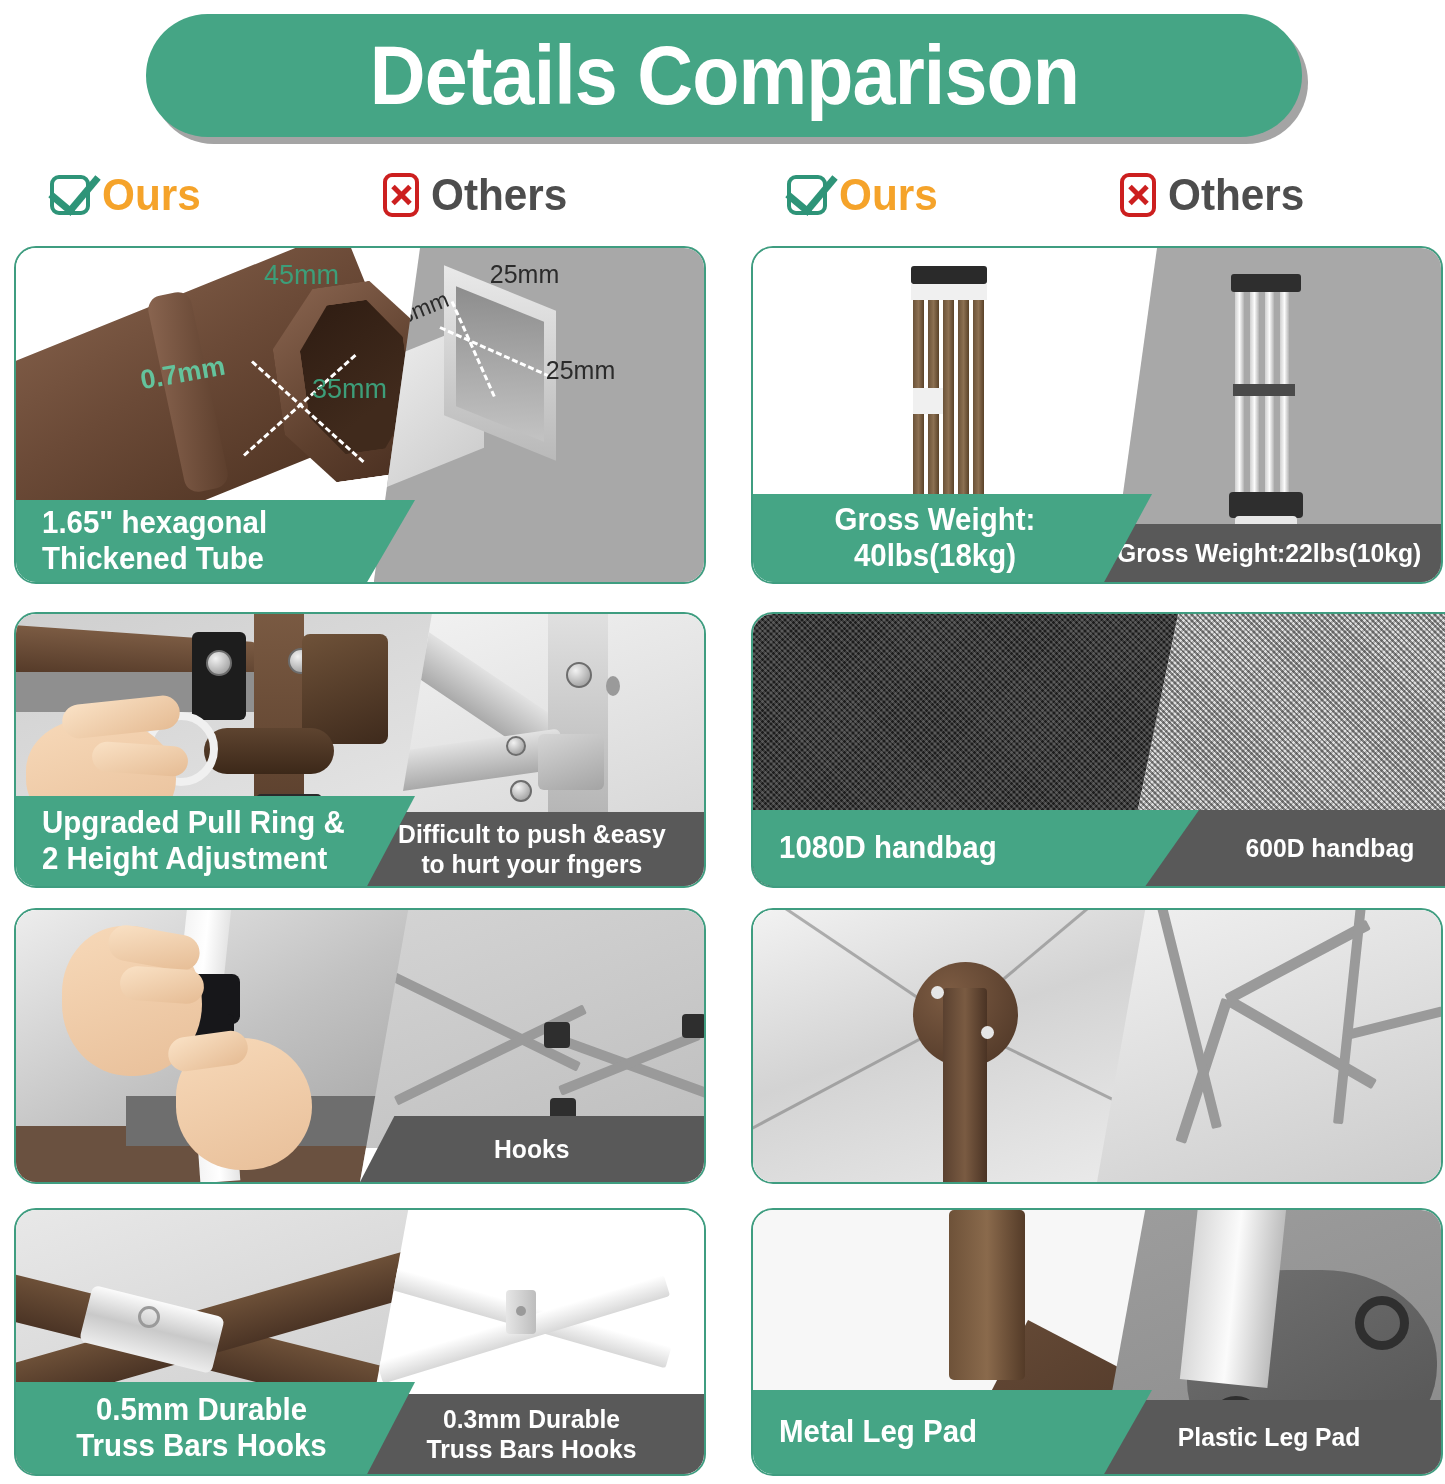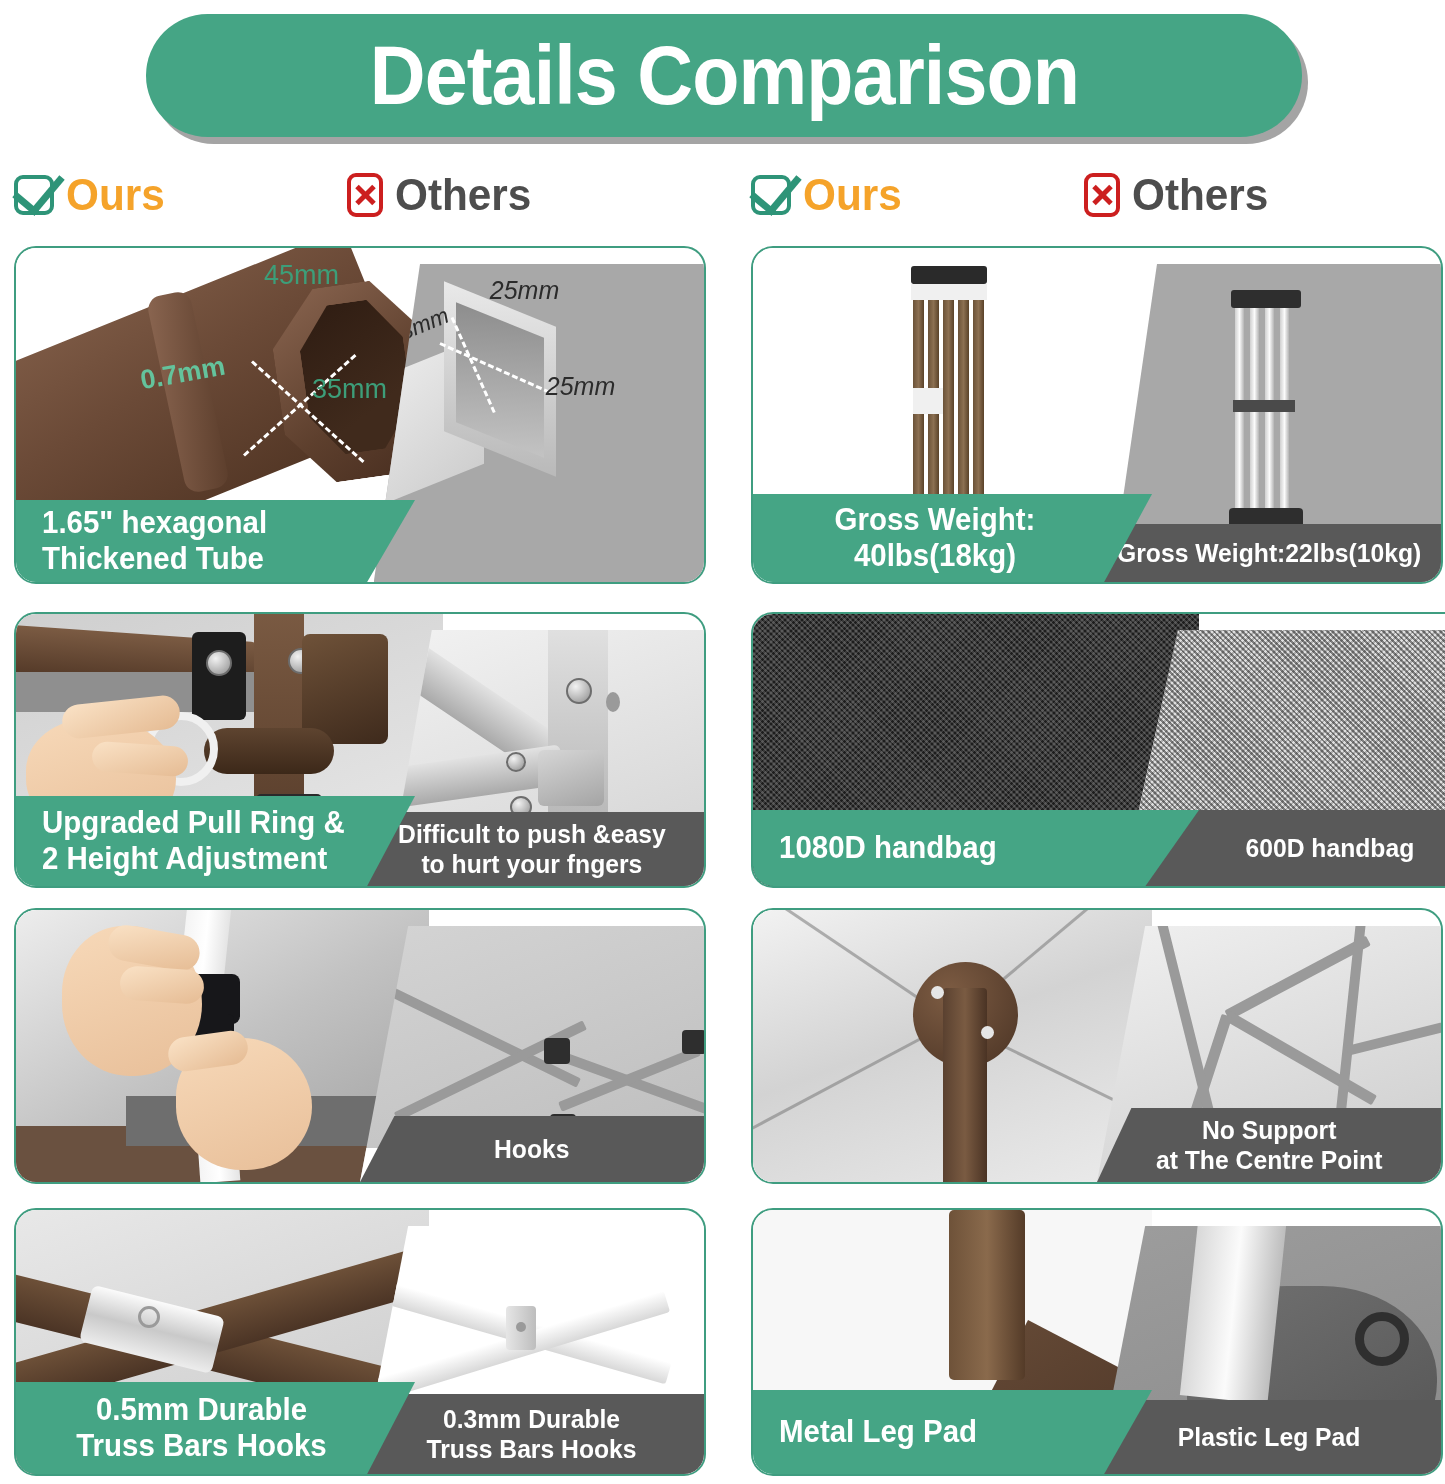--- a/index.html
+++ b/index.html
@@ -43,21 +43,21 @@
     top: 160px;
     display: flex;
     align-items: center;
   }
   .hdr-row.left  { left: 14px;  width: 692px; }
   .hdr-row.right { left: 751px; width: 692px; }
 
   .hdr-cell {
     display: flex; align-items: center; gap: 12px;
   }
-  .hdr-cell.ours   { }
+  .hdr-cell.ours   { margin-left: 36px; }
   .hdr-cell.others { margin-left: 176px; }
 
   .check-box {
     position: relative;
     width: 40px; height: 40px;
     border: 4px solid #2e9478;
     border-radius: 9px;
     flex: 0 0 auto;
   }
   .check-box::after {
@@ -114,25 +114,24 @@
   
   .media-ours {
     position: absolute;
     left: 0; top: 0; bottom: 0; width: 60%;
     background: #ffffff;
     overflow: hidden;
   }
   
   .media-others {
     position: absolute;
-    right: 0; top: 16px; bottom: 0; width: 48%;
+    right: 0; top: 0; bottom: 0; width: 48%;
     background: #a8a8a8;
     clip-path: polygon(14% 0, 100% 0, 100% 100%, 0% 100%);
     overflow: hidden;
-    font-style: italic;
   }
 
   
   .cap-ours {
     position: absolute;
     left: 0; bottom: 0;
     width: 58%;
     background: #45a585;
     color: #ffffff;
     display: flex; align-items: center;
@@ -627,24 +626,20 @@
     </div>
     <div class="media-others" style="width:50%; background:linear-gradient(160deg,#f0f0f0,#cccccc);">
       <div class="truss-line" style="left:130px; top:84px; width:160px; height:11px; transform:rotate(-28deg);"></div>
       <div class="truss-line" style="left:130px; top:84px; width:170px; height:11px; transform:rotate(30deg);"></div>
       <div class="truss-line" style="left:130px; top:84px; width:150px; height:11px; transform:rotate(108deg);"></div>
       <div class="truss-line" style="left:62px; top:-20px; width:240px; height:10px; transform:rotate(76deg);"></div>
       <div class="truss-line" style="left:264px; top:-10px; width:220px; height:10px; transform:rotate(96deg);"></div>
       <div class="truss-line" style="left:250px; top:120px; width:150px; height:10px; transform:rotate(-14deg);"></div>
     </div>
   </div>
-  <div class="cap-others" style="height:74px;">
-    <div class="cap-text-others">No Support
-at The Centre Point</div>
-  </div>
 </div>
 
 <div class="panel" style="left:14px; top:1208px; width:692px; height:268px;">
   <div class="panel-media">
     <div class="media-ours" style="width:60%; background:linear-gradient(160deg,#e8e8e8,#c9c9c9);">
       <div class="truss-brown" style="left:-30px; top:58px; width:470px; height:46px; transform:rotate(14deg);"></div>
       <div class="truss-brown" style="left:-30px; top:162px; width:470px; height:46px; transform:rotate(-16deg);"></div>
       <div class="truss-silver" style="left:70px; top:74px; width:136px; height:58px; transform:rotate(14deg);"></div>
       <div style="position:absolute; left:122px; top:96px; width:22px; height:22px; border:3px solid #9a9a9a; border-radius:50%;"></div>
       <div style="position:absolute; left:0; bottom:0; width:100%; height:46px; background:#7d7d7d;"></div>

